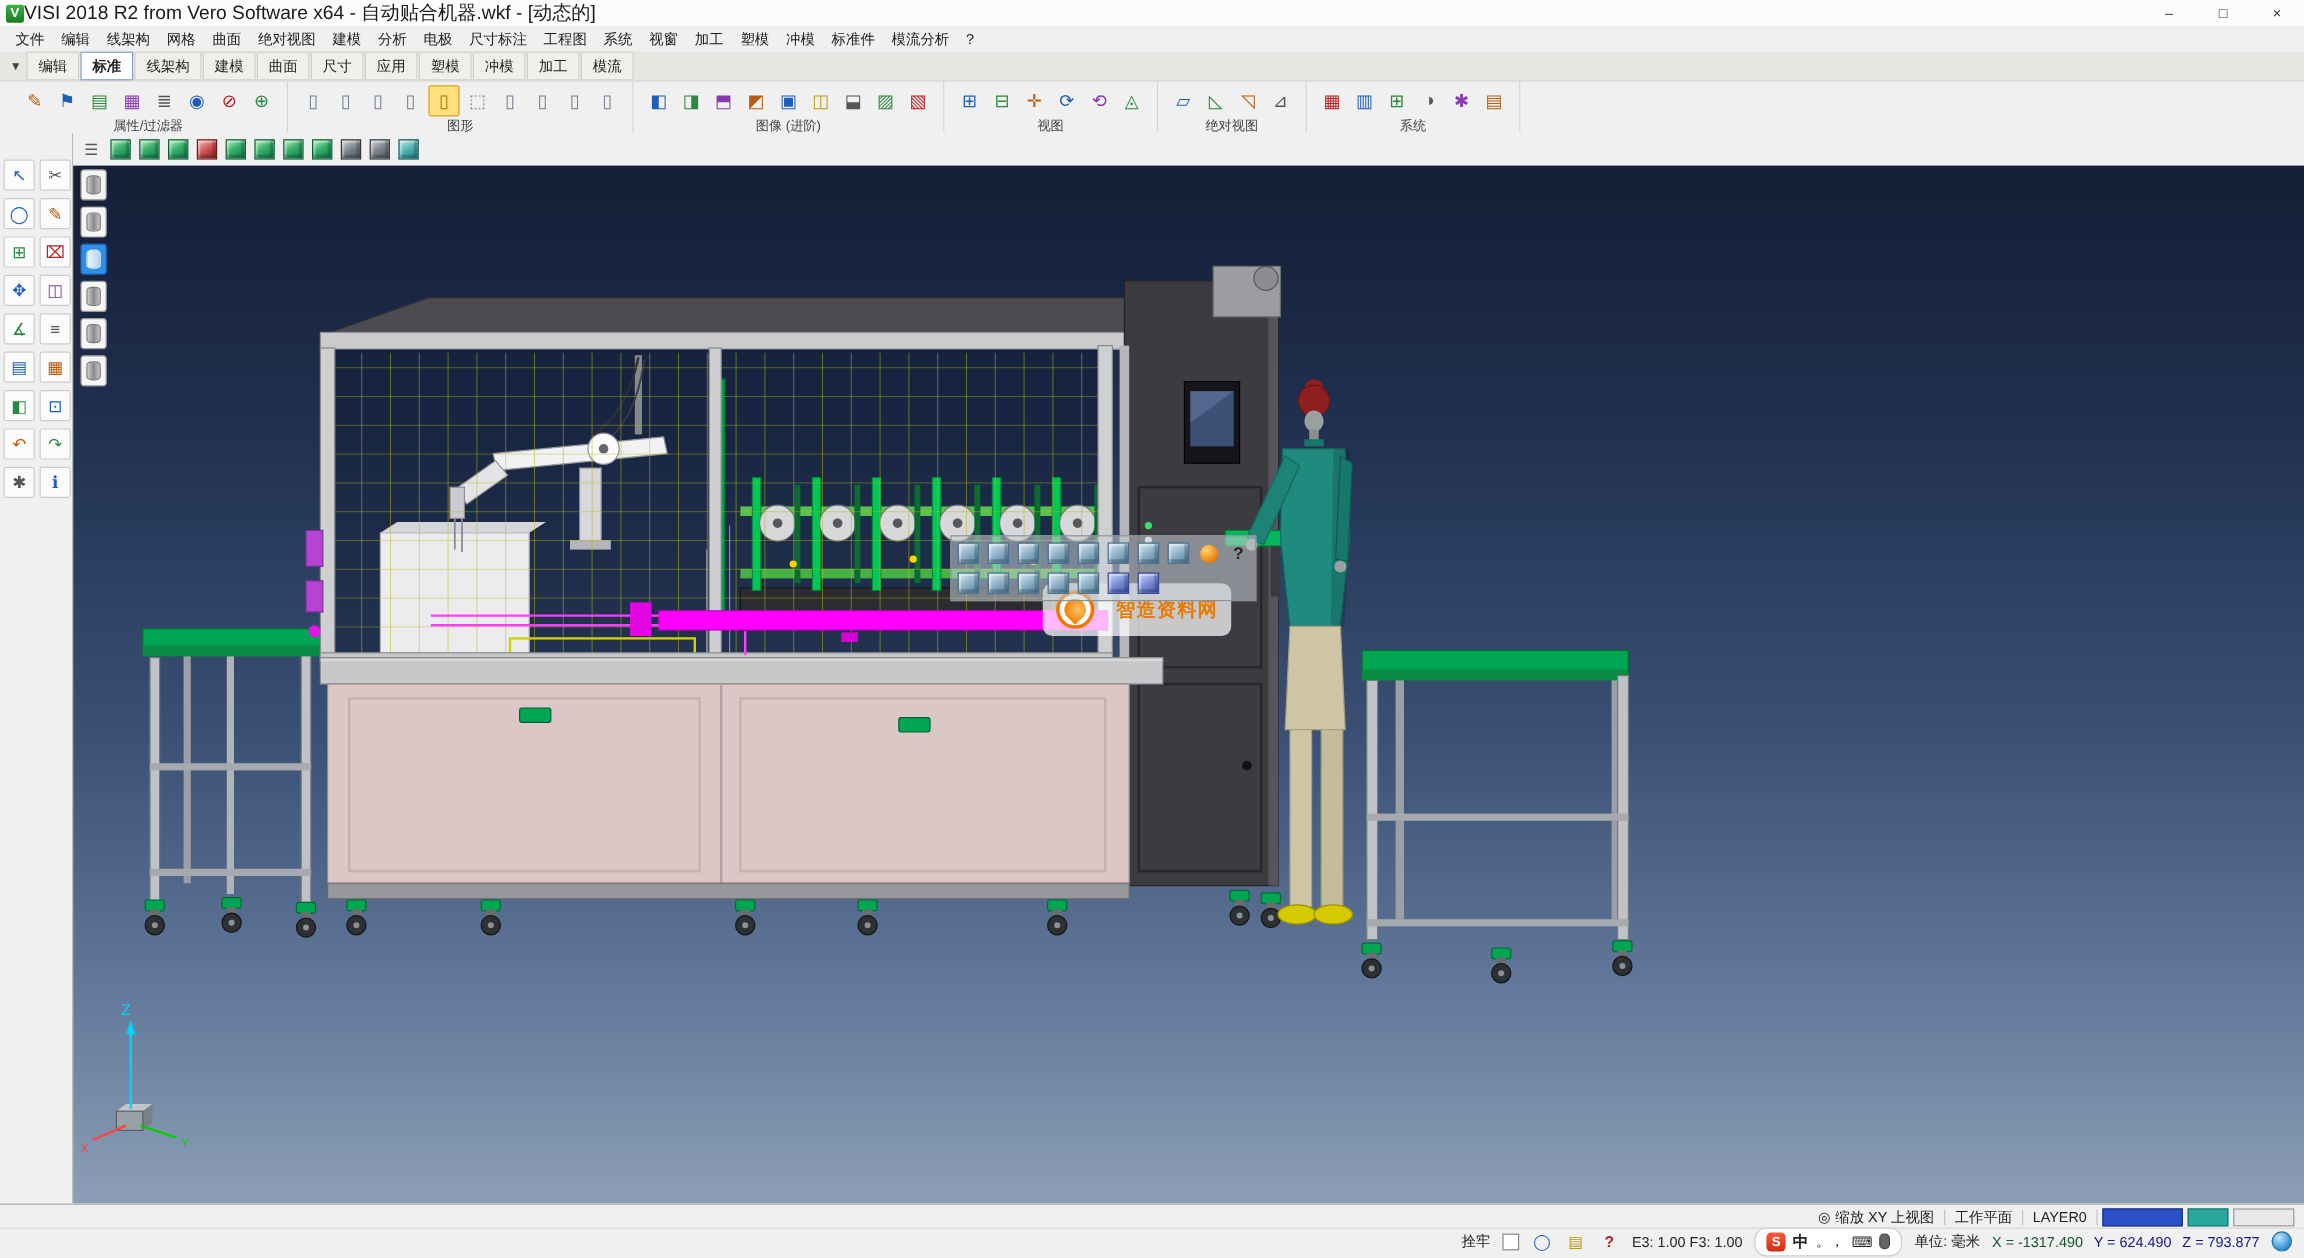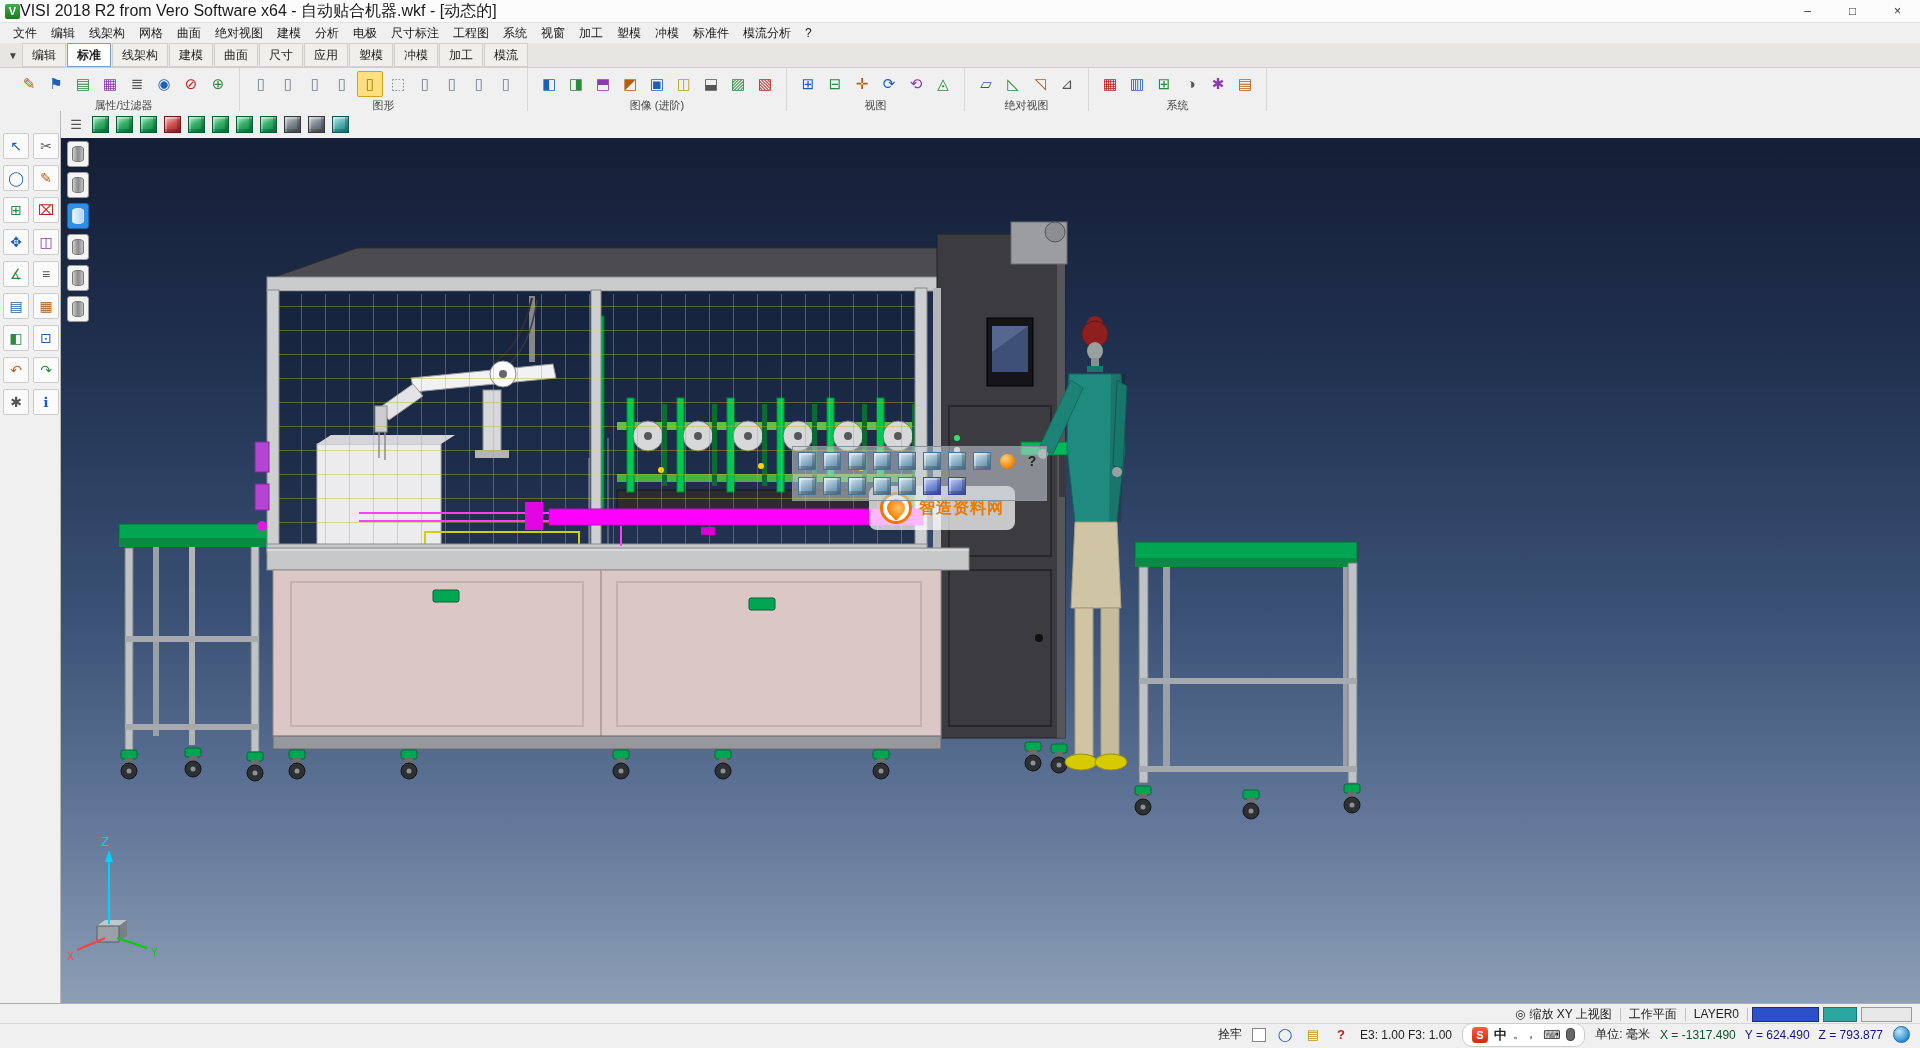--- a/index.html
+++ b/index.html
@@ -64,21 +64,21 @@
   .fglyph{font-size:14px;font-weight:bold;color:#222;}
   .fcube{display:none;width:16px;height:16px;border:1px solid #4a7390;
     background:linear-gradient(150deg,#dce9f2,#8fb2c8 50%,#52809e);
     box-shadow:inset -3px -3px 0 rgba(0,0,0,.2),inset 2px 2px 0 rgba(255,255,255,.35);}
   .fcube.show{display:block;}
   .fbtn[data-variant="blue"] .fcube{background:linear-gradient(150deg,#cdd6f5,#7a8fd8 50%,#4256ae);border-color:#3a4a9a;}
   .odot{display:none;width:15px;height:15px;border-radius:50%;
     background:radial-gradient(circle at 35% 30%,#ffd27a,#f08000 70%,#a85400);}
   .odot.show{display:block;}
   
-  .watermark{position:absolute;left:808px;top:348px;z-index:5;display:flex;align-items:center;gap:7px;
+  .watermark{position:absolute;left:808px;top:348px;z-index:5;display:flex;align-items:center;gap:18px;
     background:rgba(255,255,255,.72);border-radius:8px;padding:6px 11px;}
   .wm-logo{width:32px;height:32px;border-radius:50%;border:3px solid #f07800;box-sizing:border-box;
     display:flex;align-items:center;justify-content:center;background:#fff;}
   .wm-flame{width:18px;height:18px;border-radius:50% 50% 50% 0;transform:rotate(-45deg);
     background:radial-gradient(circle at 60% 60%,#ffc36a,#f08000 75%);}
   .wm-text{color:#e87a00;font-weight:bold;font-size:16px;letter-spacing:1px;white-space:nowrap;}
   
   .status-upper{position:absolute;top:1003px;left:0;right:0;height:20px;background:#f0f0f0;border-top:1px solid #ababab;
     display:flex;align-items:center;font-size:12px;color:#222;}
   .su-spacer{flex:1;}

